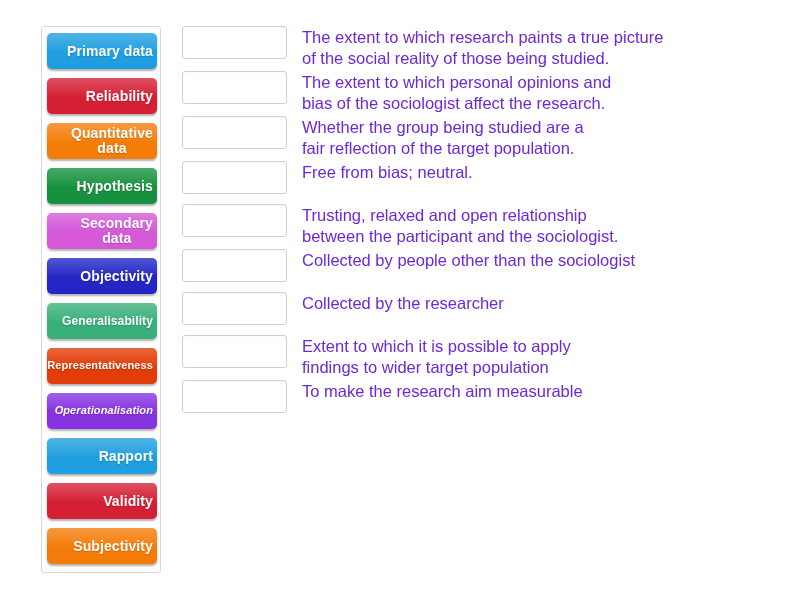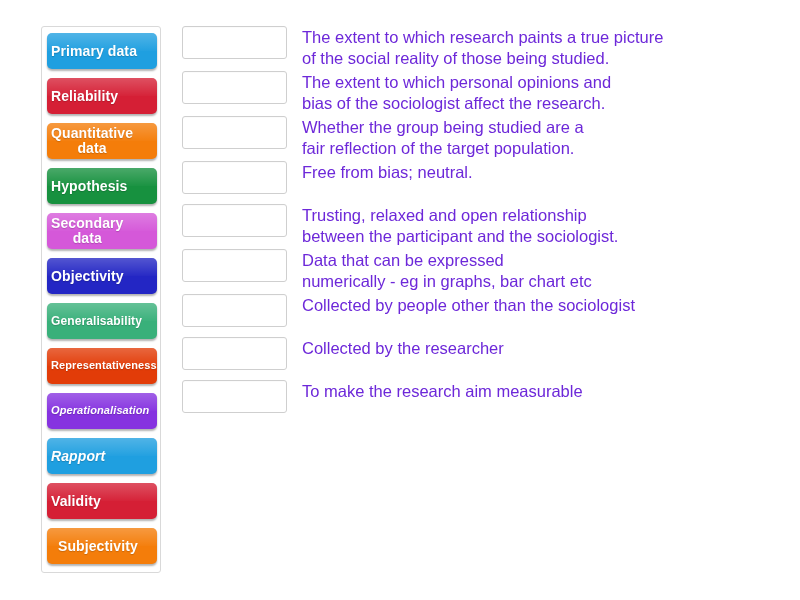--- a/index.html
+++ b/index.html
@@ -37,21 +37,21 @@
 
   .tile {
     position: relative;
     width: 110px;
     height: 36px;
     margin: 0 auto 9px auto;
     border-radius: 5px;
     box-sizing: border-box;
     display: flex;
     align-items: center;
-    justify-content: flex-start;
+    justify-content: flex-end;
     text-align: center;
     color: #ffffff;
     font-weight: bold;
     font-size: 14px;
     line-height: 1.05;
     letter-spacing: 0.1px;
     padding: 0 4px;
     cursor: move;
     user-select: none;
     text-shadow: 0 1px 1px rgba(0,0,0,0.18);
@@ -140,21 +140,21 @@
       <div class="tile size-sm" style="background: rgb(57, 176, 122);">
         <span class="tile-label" style="white-space: pre-line;">Generalisability</span>
       </div>
       <div class="tile size-xs" style="background: rgb(226, 60, 8);">
         <span class="tile-label" style="white-space: pre-line;">Representativeness</span>
       </div>
       <div class="tile size-xs" style="background: rgb(134, 51, 224);">
         <span class="tile-label" style="white-space: pre-line; font-style: italic;">Operationalisation</span>
       </div>
       <div class="tile" style="background: rgb(31, 159, 224);">
-        <span class="tile-label" style="white-space: pre-line; font-style: italic;">Rapport</span>
+        <span class="tile-label" style="white-space: pre-line;">Rapport</span>
       </div>
       <div class="tile" style="background: rgb(213, 31, 53);">
         <span class="tile-label" style="white-space: pre-line;">Validity</span>
       </div>
       <div class="tile" style="background: rgb(244, 125, 10);">
         <span class="tile-label" style="white-space: pre-line;">Subjectivity</span>
       </div>
     </div>
 
   <div class="rows-panel">
@@ -175,32 +175,32 @@
       </div>
       <div class="row">
         <div class="drop-box"></div>
         <div class="definition">Free from bias; neutral.</div>
       </div>
       <div class="row two-line">
         <div class="drop-box"></div>
         <div class="definition">Trusting, relaxed and open relationship
 between the participant and the sociologist.</div>
       </div>
-      <div class="row two-line">
-        <div class="drop-box"></div>
-        <div class="definition">Data that can be expressed
-numerically - eg in graphs, bar chart etc</div>
-      </div>
       <div class="row">
         <div class="drop-box"></div>
         <div class="definition">Collected by people other than the sociologist</div>
       </div>
       <div class="row">
         <div class="drop-box"></div>
         <div class="definition">Collected by the researcher</div>
       </div>
+      <div class="row two-line">
+        <div class="drop-box"></div>
+        <div class="definition">Extent to which it is possible to apply
+findings to wider target population</div>
+      </div>
       <div class="row">
         <div class="drop-box"></div>
         <div class="definition">To make the research aim measurable</div>
       </div>
     </div>
 
 </div>
 
 </body></html>

